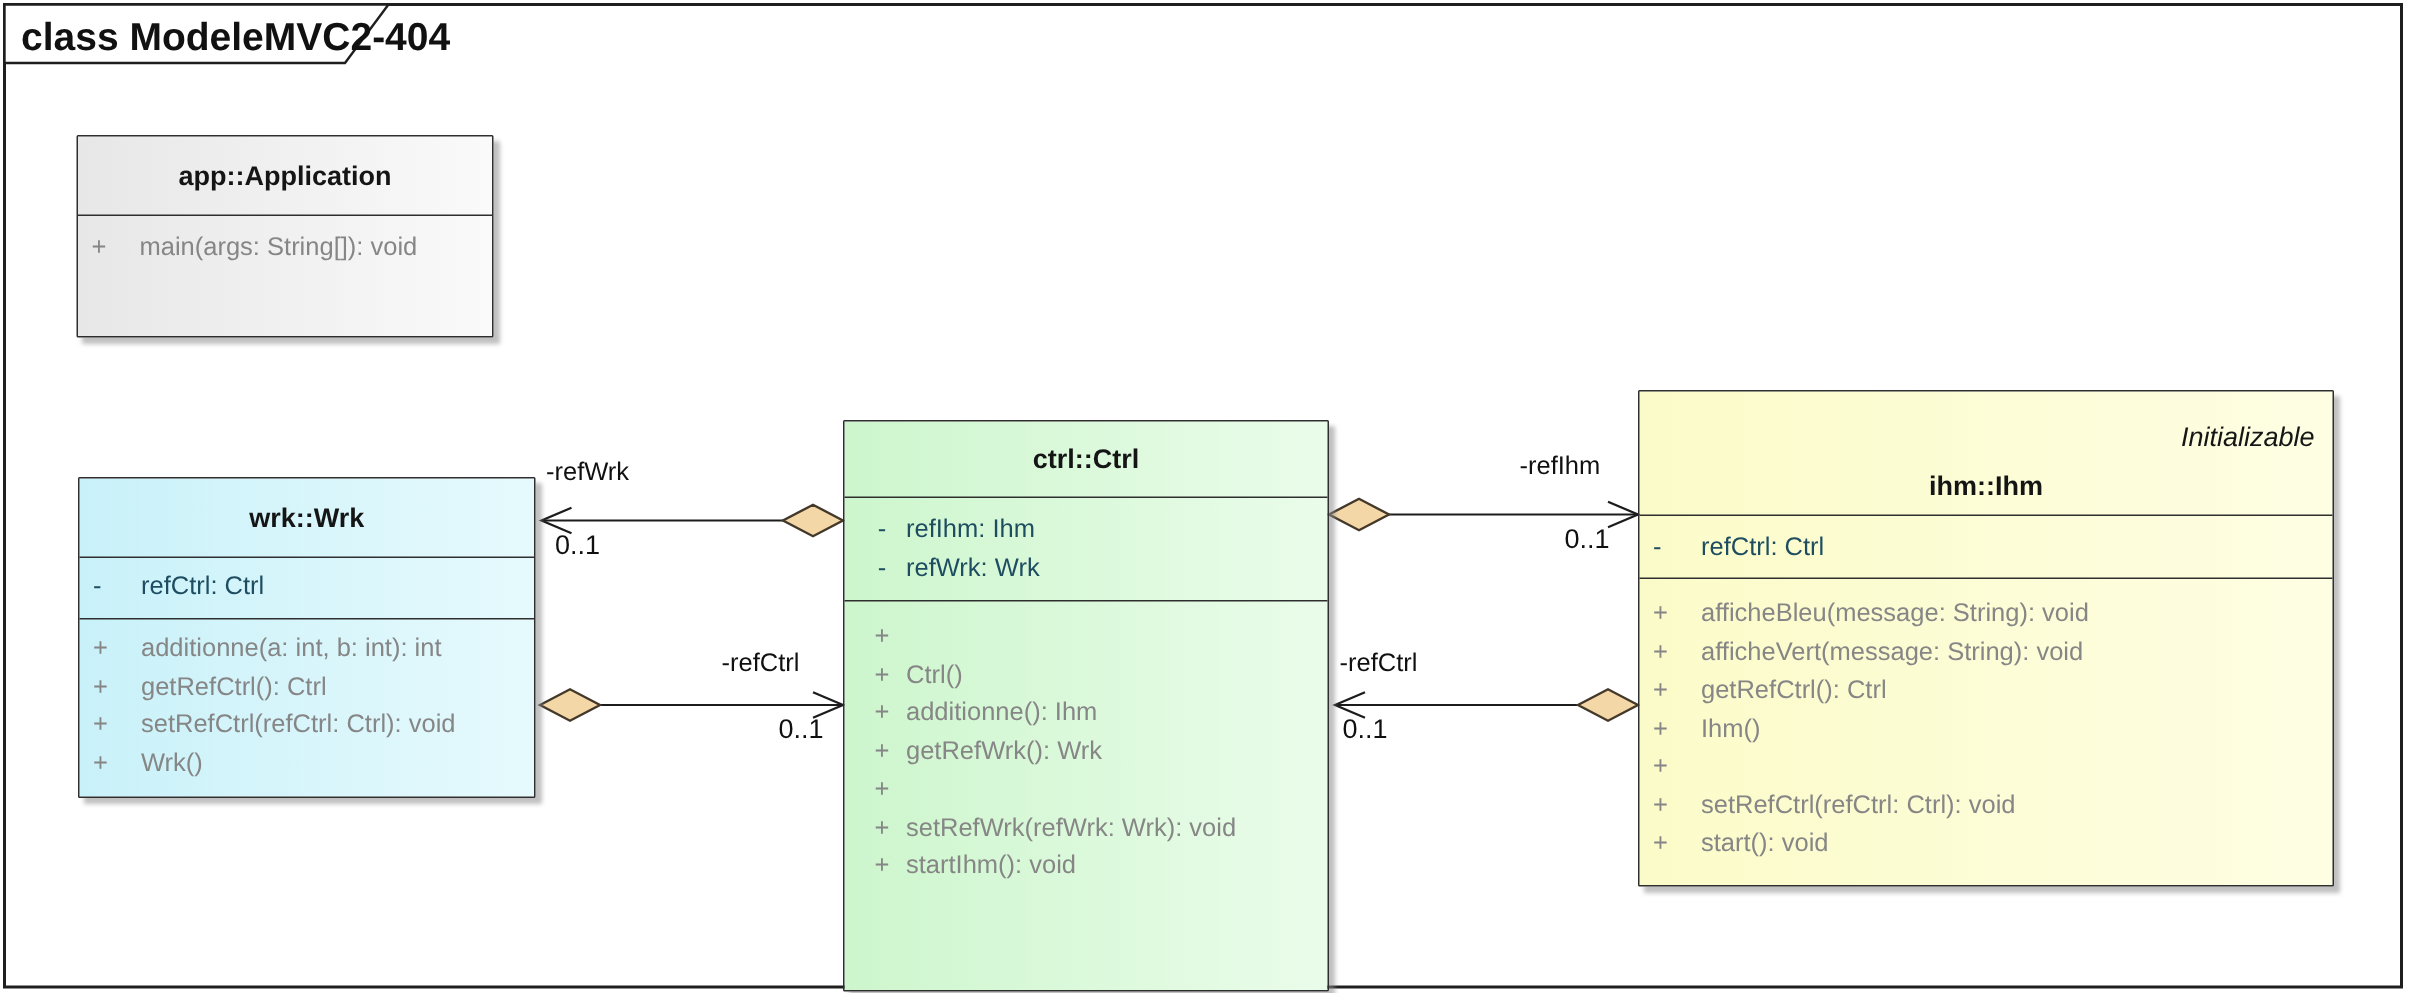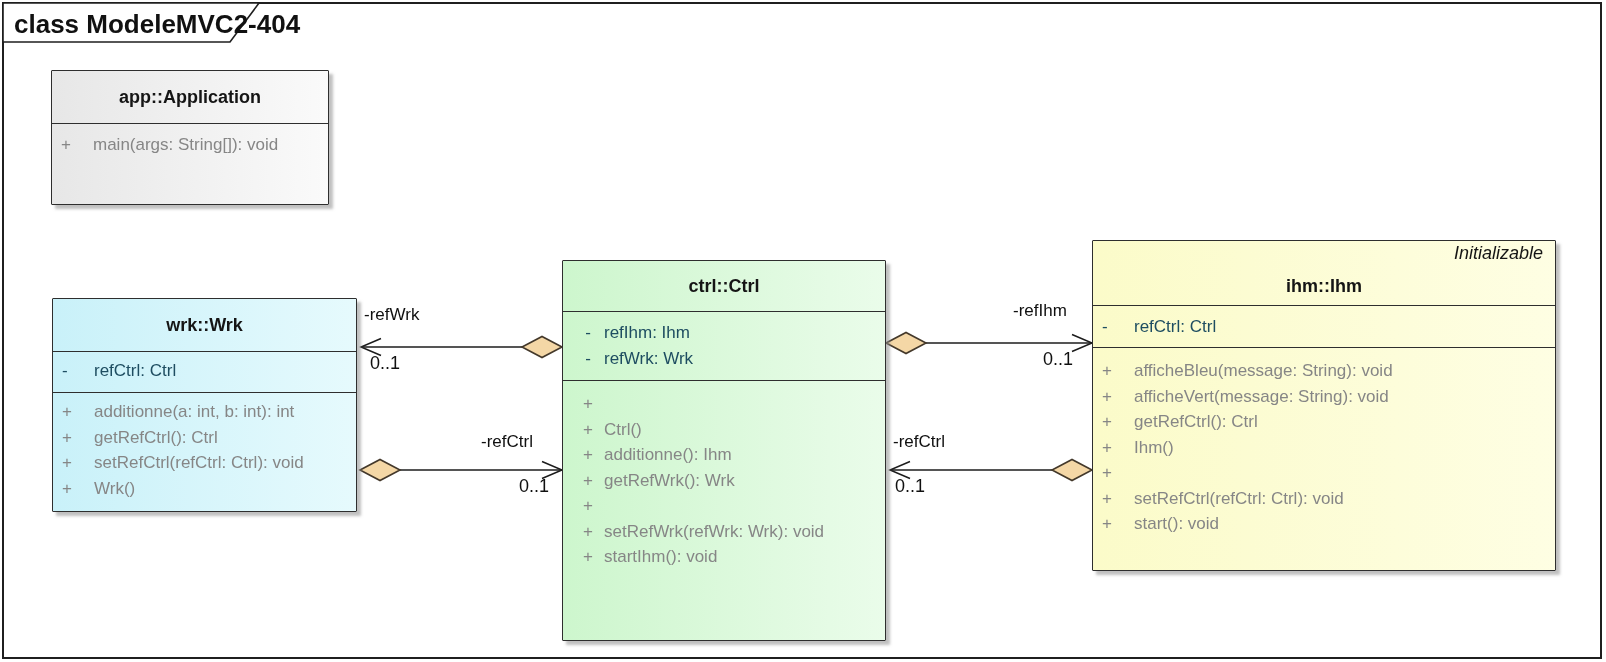--- a/index.html
+++ b/index.html
@@ -11,33 +11,34 @@
   svg.layer{z-index:1;}
   .frame-title{
     position:absolute;left:14px;top:9px;z-index:3;
     font-size:26px;font-weight:bold;color:#111;
   }
   
   .uml-box{
     position:absolute;z-index:2;box-sizing:border-box;
     border:1.5px solid #2e2e2e;border-radius:1px;
     box-shadow:4px 4px 3px rgba(140,140,140,.55);
+    margin-top:20px;
   }
   .box-app {left:51px; top:70px; width:278px;height:135px;background:linear-gradient(90deg,#e7e7e7,#fafafa);}
   .box-wrk {left:52px; top:298px;width:305px;height:214px;background:linear-gradient(90deg,#c9f1f9,#e6fafd);}
   .box-ctrl{left:562px;top:260px;width:324px;height:381px;background:linear-gradient(90deg,#cdf6cd,#eafcea);text-align:center;}
   .box-ihm {left:1092px;top:240px;width:464px;height:331px;background:linear-gradient(90deg,#fbfbc9,#fefee3);}
   .c-name{
     display:flex;align-items:center;justify-content:center;
     font-weight:bold;font-size:18px;color:#151515;
   }
   .box-app .c-name{height:52px;}
   .box-wrk .c-name{height:52px;}
   .box-ctrl .c-name{height:50px;}
-  .stereo{font-style:italic;font-size:18px;color:#151515;text-align:right;padding:2px 12px 0 0;height:24px;}
+  .stereo{font-style:italic;font-size:18px;color:#151515;text-align:right;padding:20px 12px 0 0;height:24px;}
   .box-ihm .c-name{height:38px;}
   .compartment{border-top:1.5px solid #2e2e2e;box-sizing:border-box;}
   .row{display:flex;font-size:17px;line-height:25.5px;white-space:nowrap;}
   .row .vis{flex:none;width:32px;padding-left:9px;}
   .row.attr{color:#1e4d61;}
   .row.op{color:#868686;}
   .pad6{padding-top:6px;} .pad8{padding-top:8px;} .pad10{padding-top:10px;}
   .static-op .txt{}
   
   .edge-label{position:absolute;z-index:3;font-size:17px;color:#101010;white-space:nowrap;}

